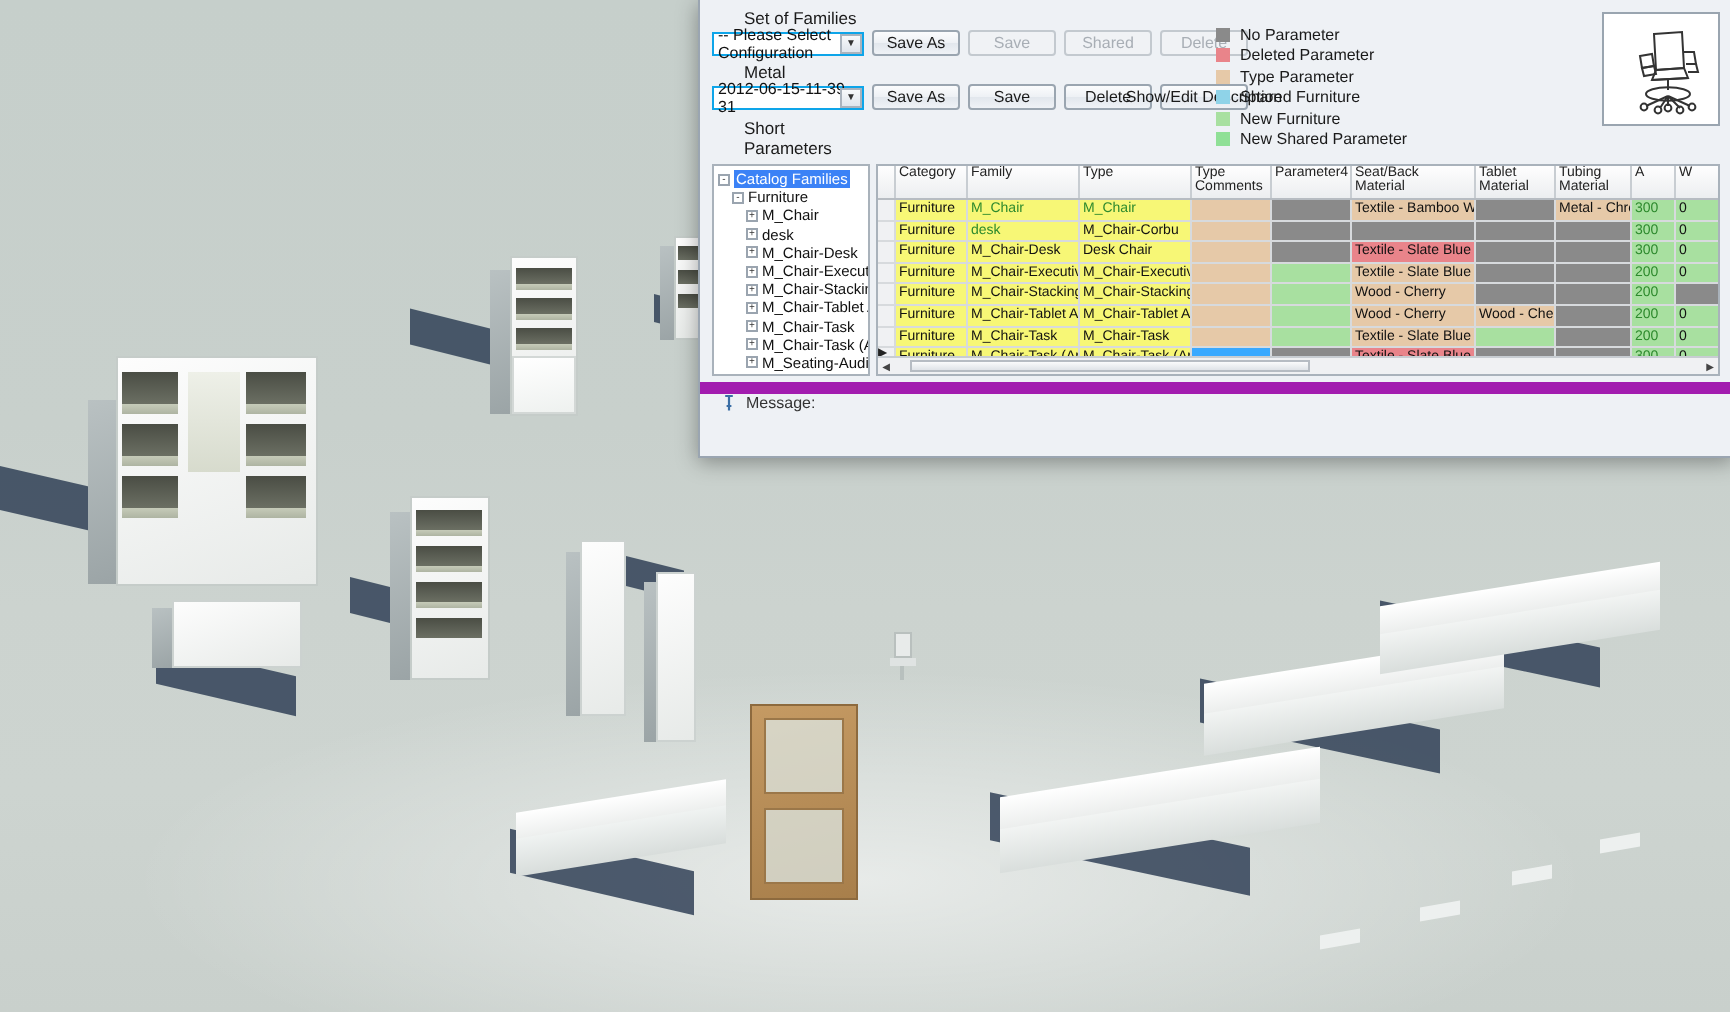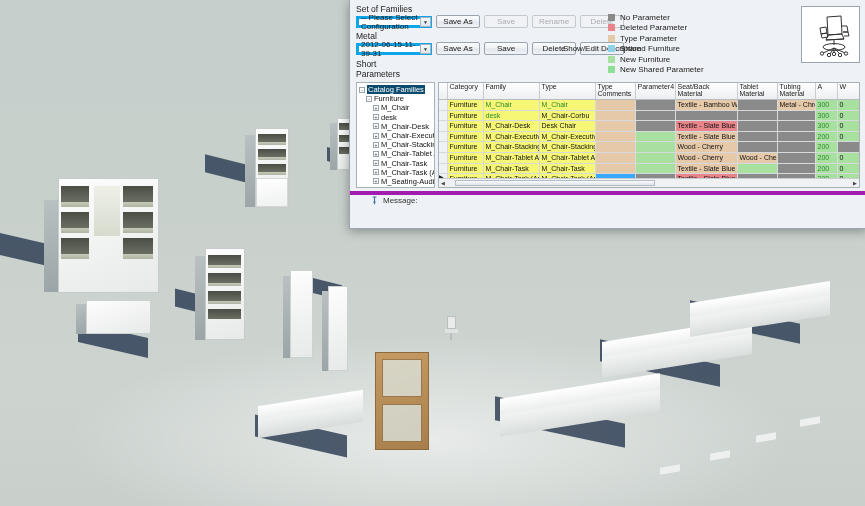--- a/index.html
+++ b/index.html
@@ -58,26 +58,26 @@
     width: 16px; height: 11px; border: 1px solid #8d9cb0; border-radius: 2px;
     background: linear-gradient(to bottom,#f4f8fc,#dde5ee);
     display:flex; align-items:center; justify-content:center;
     font-size: 7px; color:#33435a; line-height:1;
   }
   .wbtn.close { background: linear-gradient(to bottom,#f09b8f,#d0483a); border-color:#a93a2c; color:#fff; }
 
   #body { padding: 4px 6px 0 6px; position: relative; }
 
   .group { position: relative; }
-  .lbl { font-size: 8.5px; color:#1a1a1a; }
+  .lbl { font-size: 8.5px; color:#1a1a1a;margin-left:16px; }
   .row { display:flex; align-items:center; gap: 4px; }
 
   select.combo, .combo {
     height: 12px; font-size: 8px; font-family:"Liberation Sans",sans-serif;
-    border: 3px solid #0ea5e9; background:#fff; color:#111;
+    border: 1px solid #0ea5e9; background:#fff; color:#111;
     padding: 0 2px; box-sizing: border-box;
     -webkit-appearance: none; appearance: none;
   }
   .combo-wrap { position: relative; display:inline-block; }
   .combo-wrap .arrow {
     position:absolute; right:1px; top:1px; width:11px; height:10px;
     background: linear-gradient(to bottom,#f7f9fb,#dfe5ec);
     border:1px solid #aab3bd; box-sizing:border-box;
     display:flex; align-items:center; justify-content:center;
     font-size:5px; color:#333; pointer-events:none;
@@ -115,21 +115,21 @@
   #tree {
     width: 79px; border:1px solid #a9b2bb; background:#fff; overflow:hidden;
     font-size:7.5px; color:#111; padding: 2px 0 0 2px; box-sizing:border-box;
   }
   .tnode { display:flex; align-items:center; height:9.2px; white-space:nowrap; }
   .tbox {
     width:6px; height:6px; border:1px solid #9aa4af; background:#fff;
     font-size:5px; line-height:5px; text-align:center; color:#333;
     margin-right:2px; flex:none; box-sizing:border-box;
   }
-  .tnode.sel .tlabel { background:#0c4a6e; color:#fff; padding:0 1px; }
+  .tnode.sel .tlabel { background:#3b82f6; color:#fff; padding:0 1px; }
   .tlabel { font-size:7.5px; }
 
   
   #gridwrap { flex:1; border:1px solid #a9b2bb; background:#fff; overflow:hidden; position:relative; }
   table.grid { border-collapse: collapse; table-layout: fixed; width: 100%; }
   table.grid th {
     font-weight: normal; font-size:7px; color:#222; text-align:left;
     background: linear-gradient(to bottom,#fefefe,#eceef0);
     border-right:1px solid #c8cdd2; border-bottom:1px solid #b7bcc2;
     padding: 1px 2px; vertical-align: top; height: 14px; line-height: 6.6px;
@@ -159,22 +159,22 @@
   }
   .hscroll .endbtn {
     width:8px; height:8px; font-size:5px; color:#444; display:flex;
     align-items:center; justify-content:center; flex:none;
   }
 
   
   #bottombar { display:flex; align-items:center; gap:5px; margin-top:4px; }
   #statusbar {
     position:absolute; left:0; bottom:0; width:100%; height:14px;
-    border-top:4px solid #a21caf; background:#eef1f5;
-    display:flex; align-items:center; gap:4px; padding-left:20px; box-sizing:border-box;
+    border-top:6px solid #a21caf; background:#eef1f5;
+    display:flex; align-items:center; gap:4px; padding-left:10px; box-sizing:border-box;
   }
   #statusbar .mtxt { font-size:8px; color:#333; }
   .pinicon { width:9px; height:9px; position:relative; }
 </style>
 </head>
 <body>
 
 <div id="viewport">
   <div class="glow"></div>
 
@@ -303,21 +303,21 @@
 
     <div class="group" style="width:252px;">
       <div class="lbl">Set of Families</div>
       <div class="row" style="margin-top:1px;">
         <span class="combo-wrap">
           <span class="combo" style="width:76px;display:flex;align-items:center;">-- Please Select Configuration</span>
           <span class="arrow">▼</span>
         </span>
         <span class="btn">Save As</span>
         <span class="btn disabled">Save</span>
-        <span class="btn disabled">Rename</span>
+        <span class="btn disabled">Shared</span>
         <span class="btn disabled">Delete</span>
       </div>
     </div>
 
     <div class="group" style="margin-top:3px;width:252px;">
       <div class="lbl">Metal</div>
       <div class="row" style="margin-top:1px;">
         <span class="combo-wrap">
           <span class="combo" style="width:76px;display:flex;align-items:center;">2012-06-15-11-39-31</span>
           <span class="arrow">▼</span>

